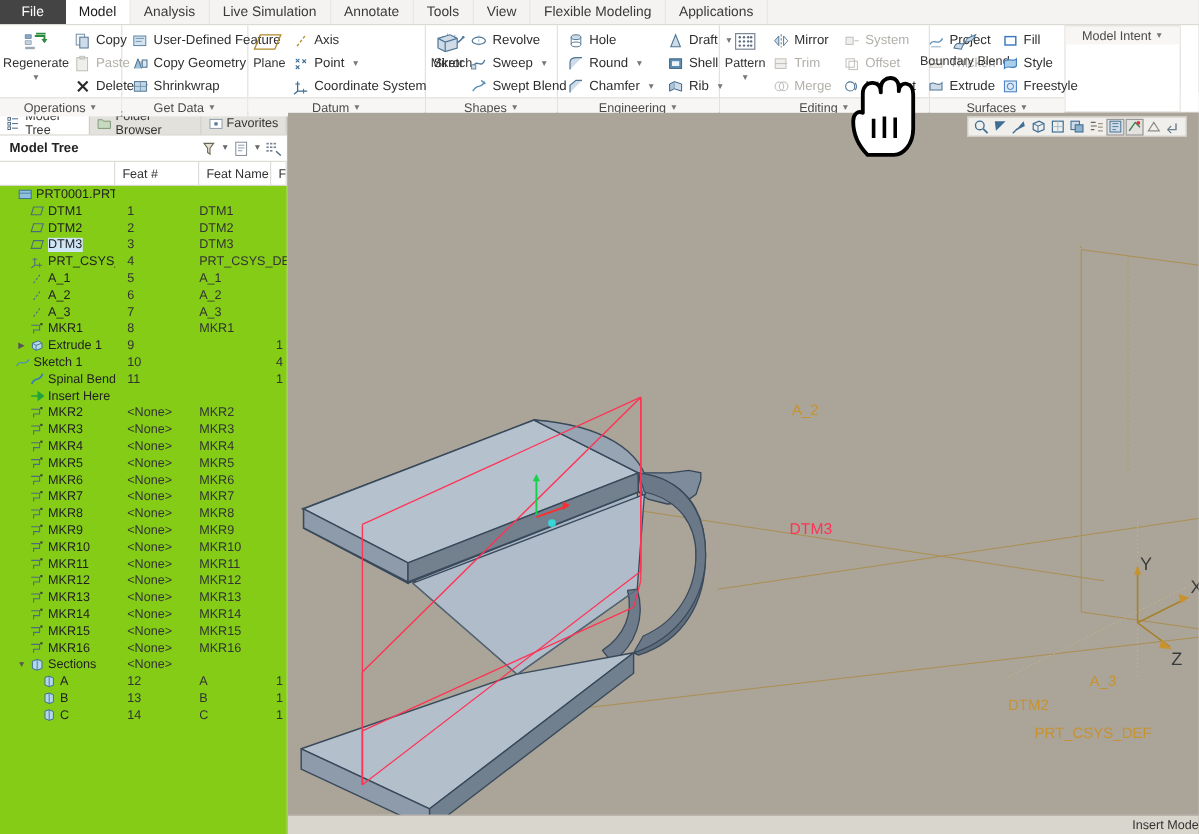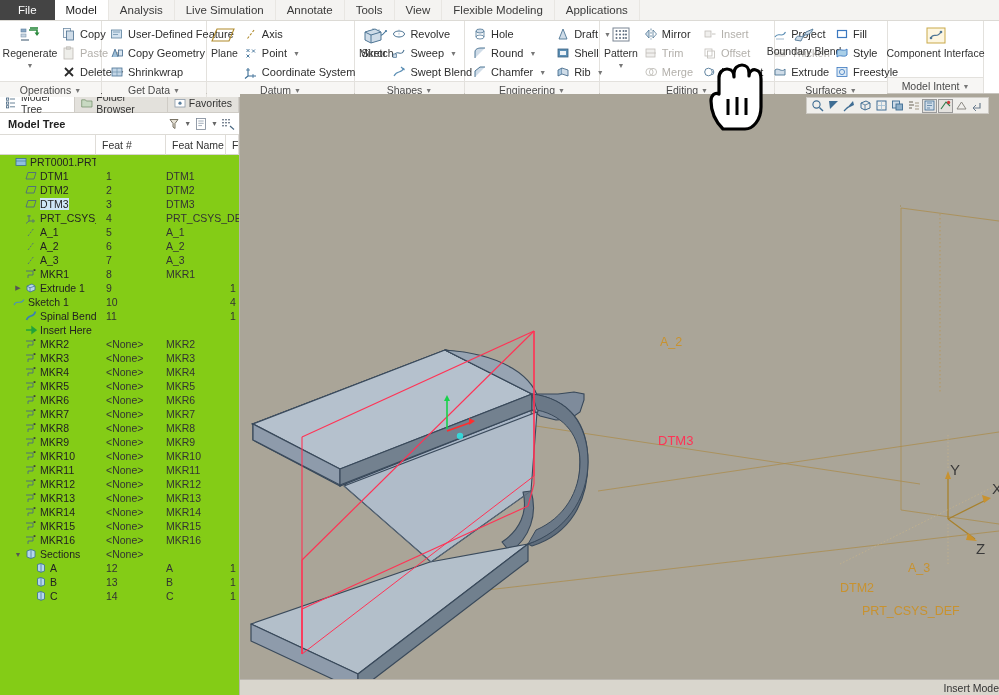--- a/index.html
+++ b/index.html
@@ -525,21 +525,21 @@
         </div>
       </div>
       <div class="smallcol">
         <div class="smallbtn dim">
           <span class="ic">
             <svg width="14" height="14" viewBox="0 0 14 14">
               <rect x="2" y="4" width="6" height="6" fill="#f0efed" stroke="#c0bdb8" stroke-width="0.8"></rect>
               <path d="M9 7 L12.5 7" stroke="#c0bdb8" stroke-width="0.9"></path>
             </svg>
           </span>
-          <span>Insert</span>
+          <span>System</span>
         </div>
         <div class="smallbtn dim">
           <span class="ic">
             <svg width="14" height="14" viewBox="0 0 14 14">
               <rect x="2" y="3" width="7" height="7" fill="none" stroke="#c0bdb8" stroke-width="0.8"></rect>
               <rect x="4.5" y="5" width="7" height="7" fill="none" stroke="#c0bdb8" stroke-width="0.8"></rect>
             </svg>
           </span>
           <span>Offset</span>
         </div>
@@ -624,33 +624,20 @@
           <span>Freestyle</span>
         </div>
       </div>
     </div>
     <div class="rgroup-title">
       <span>Surfaces</span><span class="caret">▼</span>
     </div>
   </div>
 
   <div class="rgroup" style="width:96px">
-    <div class="rgroup-body" style="justify-content:center">
-      <div class="bigbtn" style="width:74px">
-        <span class="glyph">
-          <svg width="24" height="20" viewBox="0 0 24 20">
-            <rect x="3" y="2" width="18" height="15" fill="#fdf6e0" stroke="#c9a94a" stroke-width="1"></rect>
-            <path d="M7 12 C9 6, 13 13, 17 6" fill="none" stroke="#4f7695" stroke-width="1.2"></path>
-            <circle cx="7" cy="12" r="1.3" fill="#4f7695"></circle>
-            <circle cx="17" cy="6" r="1.3" fill="#4f7695"></circle>
-          </svg>
-        </span>
-        <span class="lbl" style="line-height:10px">Component Interface</span>
-      </div>
-    </div>
     <div class="rgroup-title">
       <span>Model Intent</span><span class="caret">▼</span>
     </div>
   </div>
 
   <div class="rgroup" style="flex:1;border-right:none">
     <div class="rgroup-body"></div>
     <div class="rgroup-title" style="background:#ffffff;border-top:none"></div>
   </div>
 </div>

